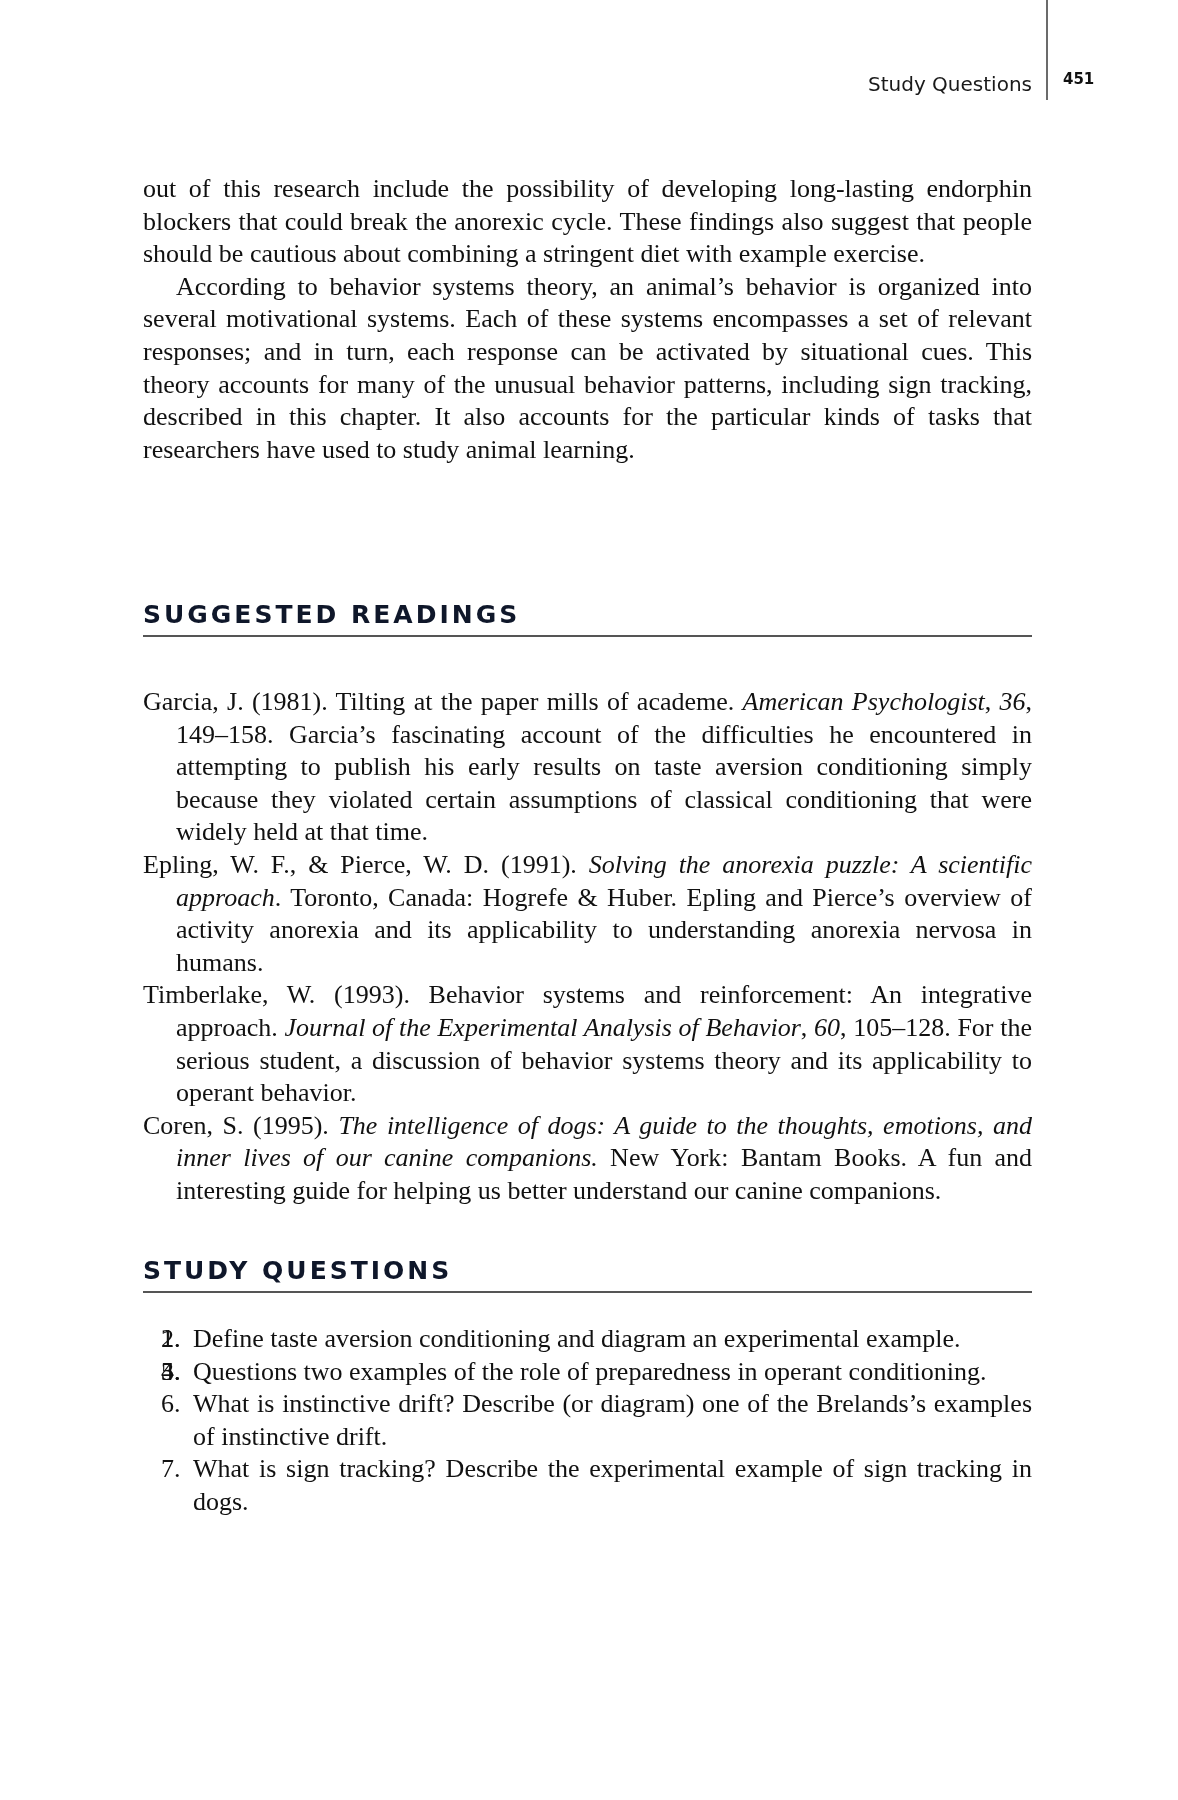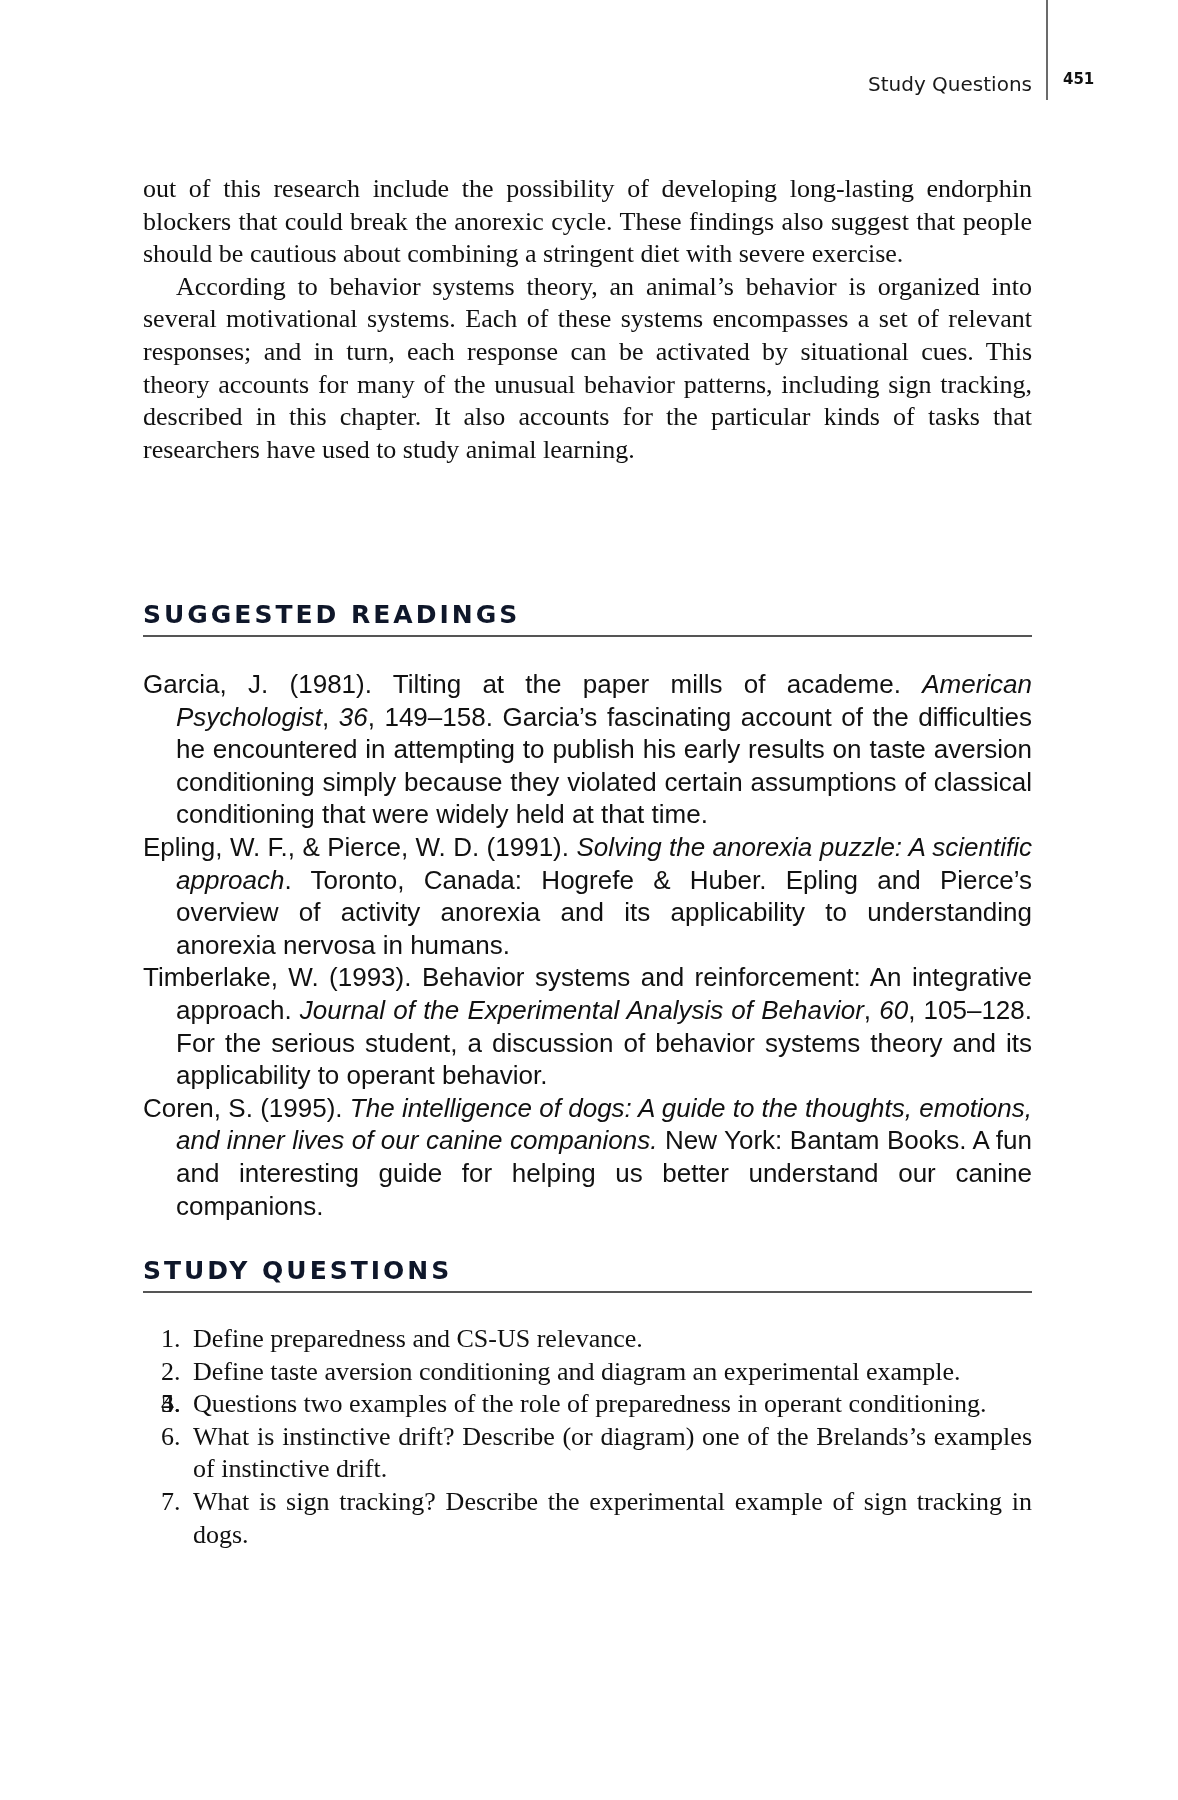--- a/index.html
+++ b/index.html
@@ -21,55 +21,55 @@
   }
   .para { margin: 0; }
   .para.indent { text-indent: 33px; }
   .section-head {
     position: absolute; left: 143px; width: 889px;
     font-family: "DejaVu Sans", sans-serif; font-weight: bold; font-size: 25px;
     letter-spacing: 3px; color: #0f172a; padding-bottom: 5px; border-bottom: 2px solid #555;
     line-height: 30px;
   }
   .refs { position: absolute; left: 143px; width: 889px;
-    font-family: Liberation Sans, sans-serif; font-size: 26px; line-height: 32.6px; color: #111; text-align: justify; }
+    font-family: Liberation Serif, serif; font-size: 26px; line-height: 32.6px; color: #111; text-align: justify; margin-top: 18px; }
   .ref { padding-left: 33px; text-indent: -33px; margin: 0; }
   .ref i { font-style: italic; }
   .questions { position: absolute; left: 143px; width: 889px; margin: 0; padding: 0; list-style: none;
     font-family: "Liberation Serif", serif; font-size: 26px; line-height: 32.6px; color: #111; text-align: justify; }
   .q { position: relative; padding-left: 50px; margin: 0; }
   .q-num { position: absolute; left: 18px; top: 0; }
 </style>
 </head>
 <body>
 
 <div class="page">
 
   <div class="running-head">Study Questions</div>
   <div class="vrule"></div>
   <div class="pageno">451</div>
 
   <div class="body-text" style="top:173px;">
-    <p class="para">out of this research include the possibility of developing long-lasting endorphin blockers that could break the anorexic cycle. These findings also suggest that people should be cautious about combining a stringent diet with severe exercise.</p>
+    <p class="para">out of this research include the possibility of developing long-lasting endorphin blockers that could break the anorexic cycle. These findings also suggest that people should be cautious about combining a stringent diet with example exercise.</p>
     <p class="para indent">According to behavior systems theory, an animal’s behavior is organized into several motivational systems. Each of these systems encompasses a set of relevant responses; and in turn, each response can be activated by situational cues. This theory accounts for many of the unusual behavior patterns, including sign tracking, described in this chapter. It also accounts for the particular kinds of tasks that researchers have used to study animal learning.</p>
   </div>
 
   <div class="section-head" style="top:600px;">SUGGESTED READINGS</div>
 
   <div class="refs" style="top:668px;">
     <p class="ref"><span>Garcia, J. (1981). Tilting at the paper mills of academe. </span><i>American Psychologist</i><span>, </span><i>36</i><span>, 149–158. Garcia’s fascinating account of the difficulties he encountered in attempting to publish his early results on taste aversion conditioning simply because they violated certain assumptions of classical conditioning that were widely held at that time.</span></p>
     <p class="ref"><span>Epling, W. F., &amp; Pierce, W. D. (1991). </span><i>Solving the anorexia puzzle: A scientific approach</i><span>. Toronto, Canada: Hogrefe &amp; Huber. Epling and Pierce’s overview of activity anorexia and its applicability to understanding anorexia nervosa in humans.</span></p>
     <p class="ref"><span>Timberlake, W. (1993). Behavior systems and reinforcement: An integrative approach. </span><i>Journal of the Experimental Analysis of Behavior</i><span>, </span><i>60</i><span>, 105–128. For the serious student, a discussion of behavior systems theory and its applicability to operant behavior.</span></p>
     <p class="ref"><span>Coren, S. (1995). </span><i>The intelligence of dogs: A guide to the thoughts, emotions, and inner lives of our canine companions.</i><span> New York: Bantam Books. A fun and interesting guide for helping us better understand our canine companions.</span></p>
   </div>
 
   <div class="section-head" style="top:1256px;">STUDY QUESTIONS</div>
 
   <ol class="questions" style="top:1323px;">
-    <li class="q"><span class="q-num">1.</span><span>Define preparedness and CS-US relevance.</span></li>
+    <li class="q"><span class="q-num">1.</span></li>
     <li class="q"><span class="q-num">2.</span><span>Define taste aversion conditioning and diagram an experimental example.</span></li>
     <li class="q"><span class="q-num">3.</span></li>
     <li class="q"><span class="q-num">4.</span></li>
     <li class="q"><span class="q-num">5.</span><span>Questions two examples of the role of preparedness in operant conditioning.</span></li>
     <li class="q"><span class="q-num">6.</span><span>What is instinctive drift? Describe (or diagram) one of the Brelands’s examples of instinctive drift.</span></li>
     <li class="q"><span class="q-num">7.</span><span>What is sign tracking? Describe the experimental example of sign tracking in dogs.</span></li>
   </ol>
 
 </div>
 

